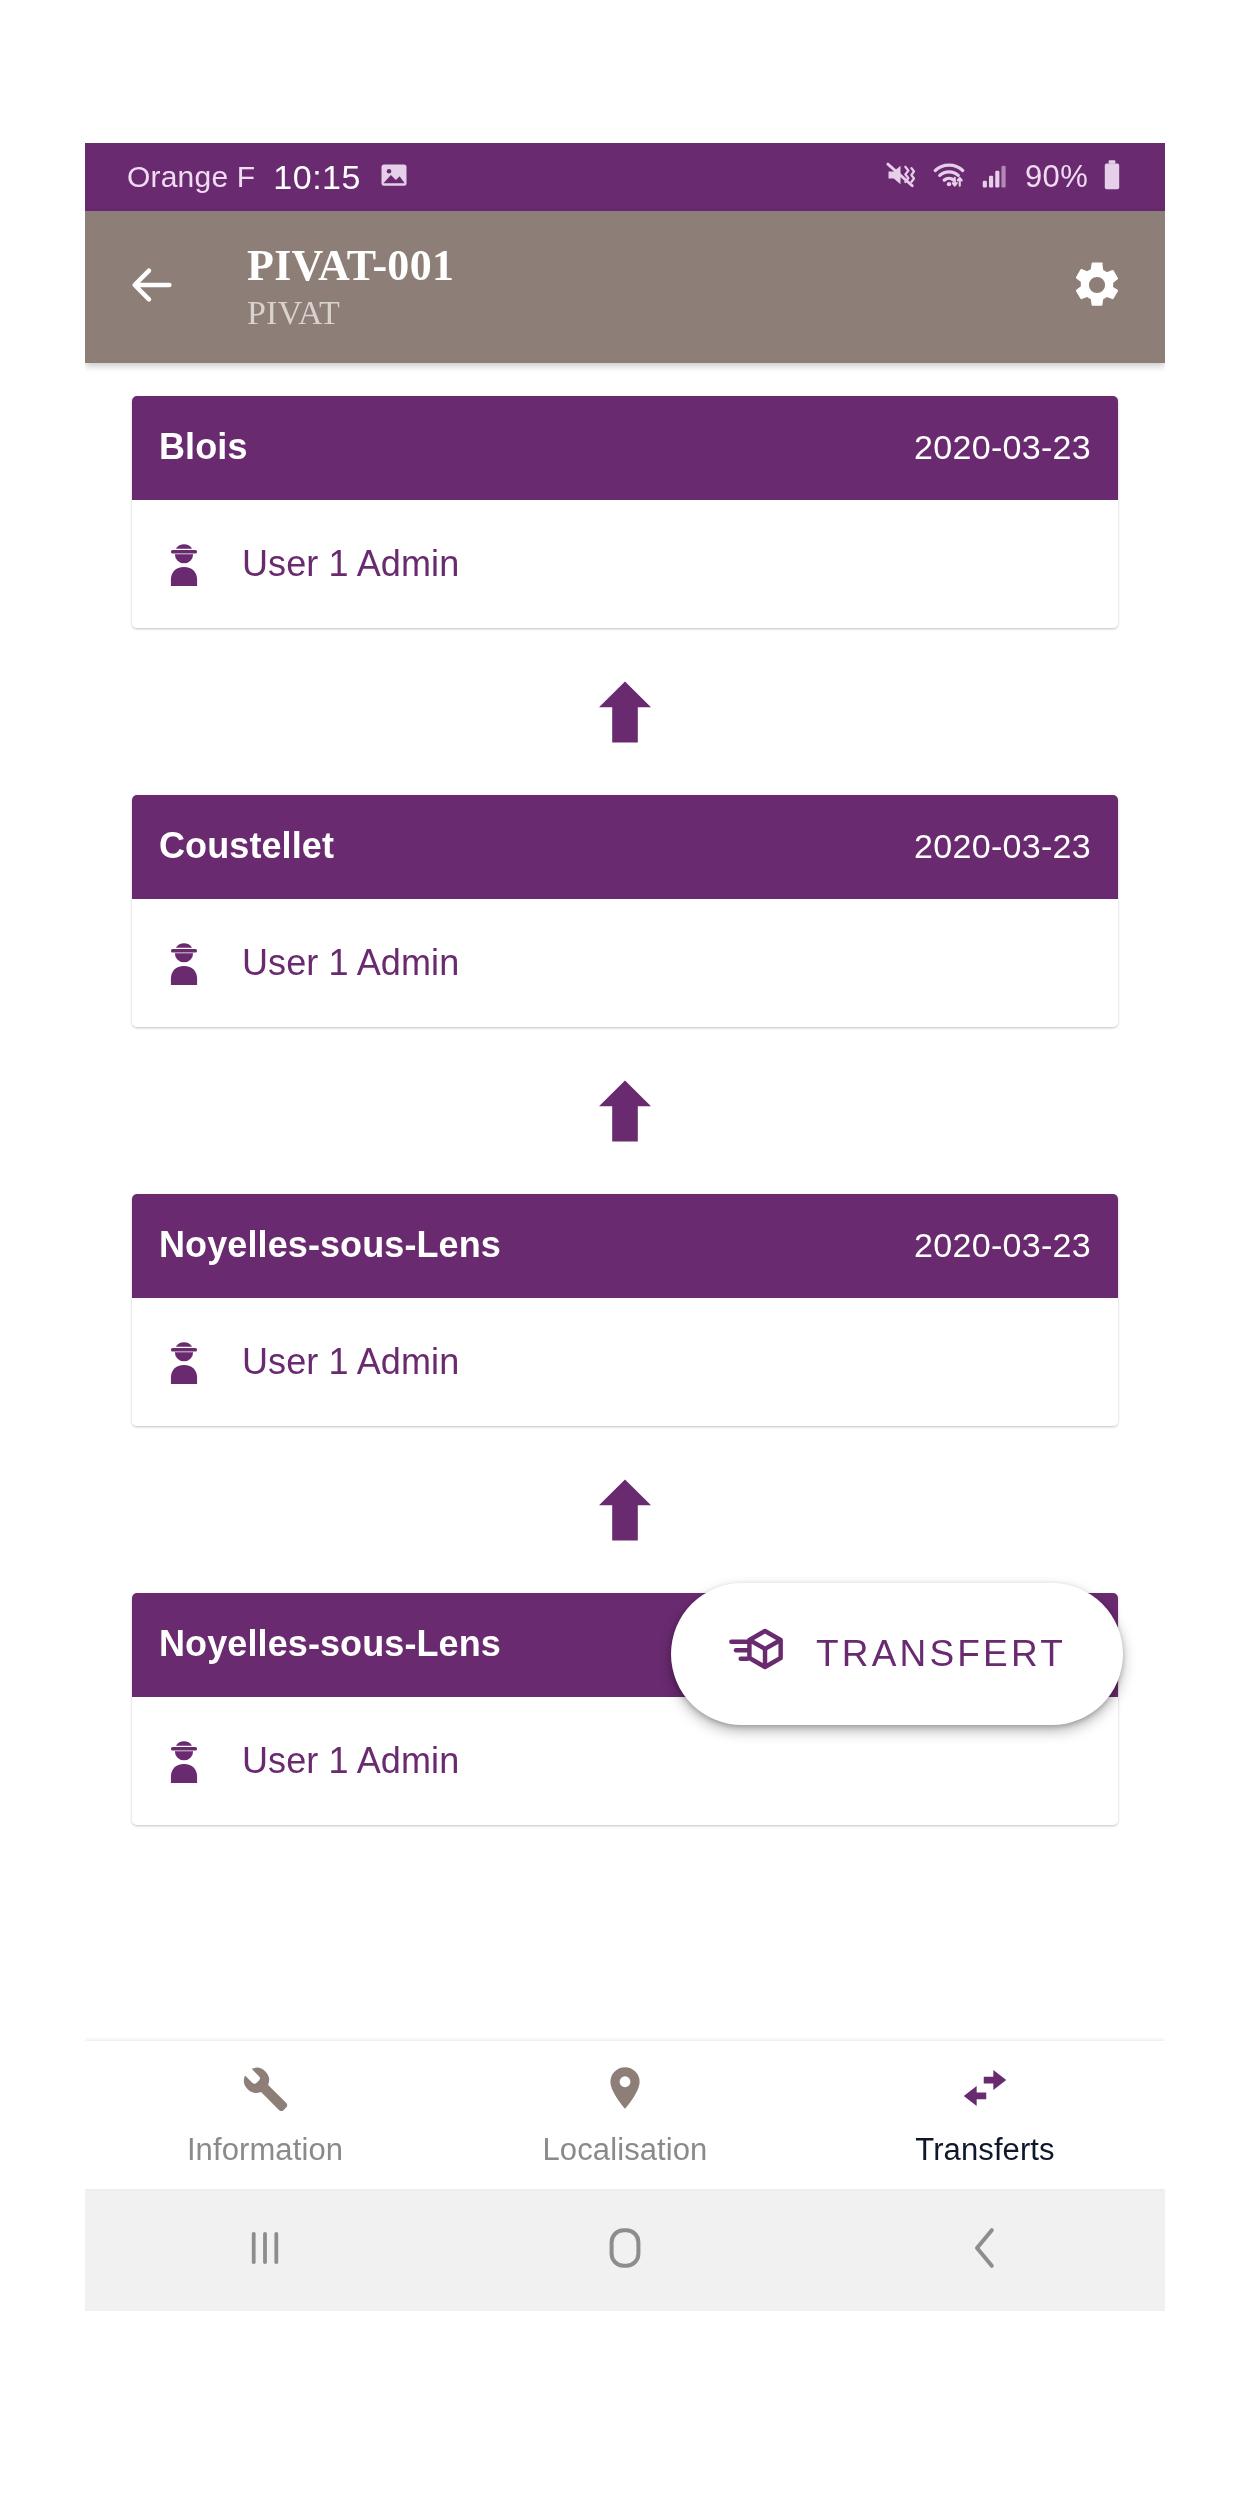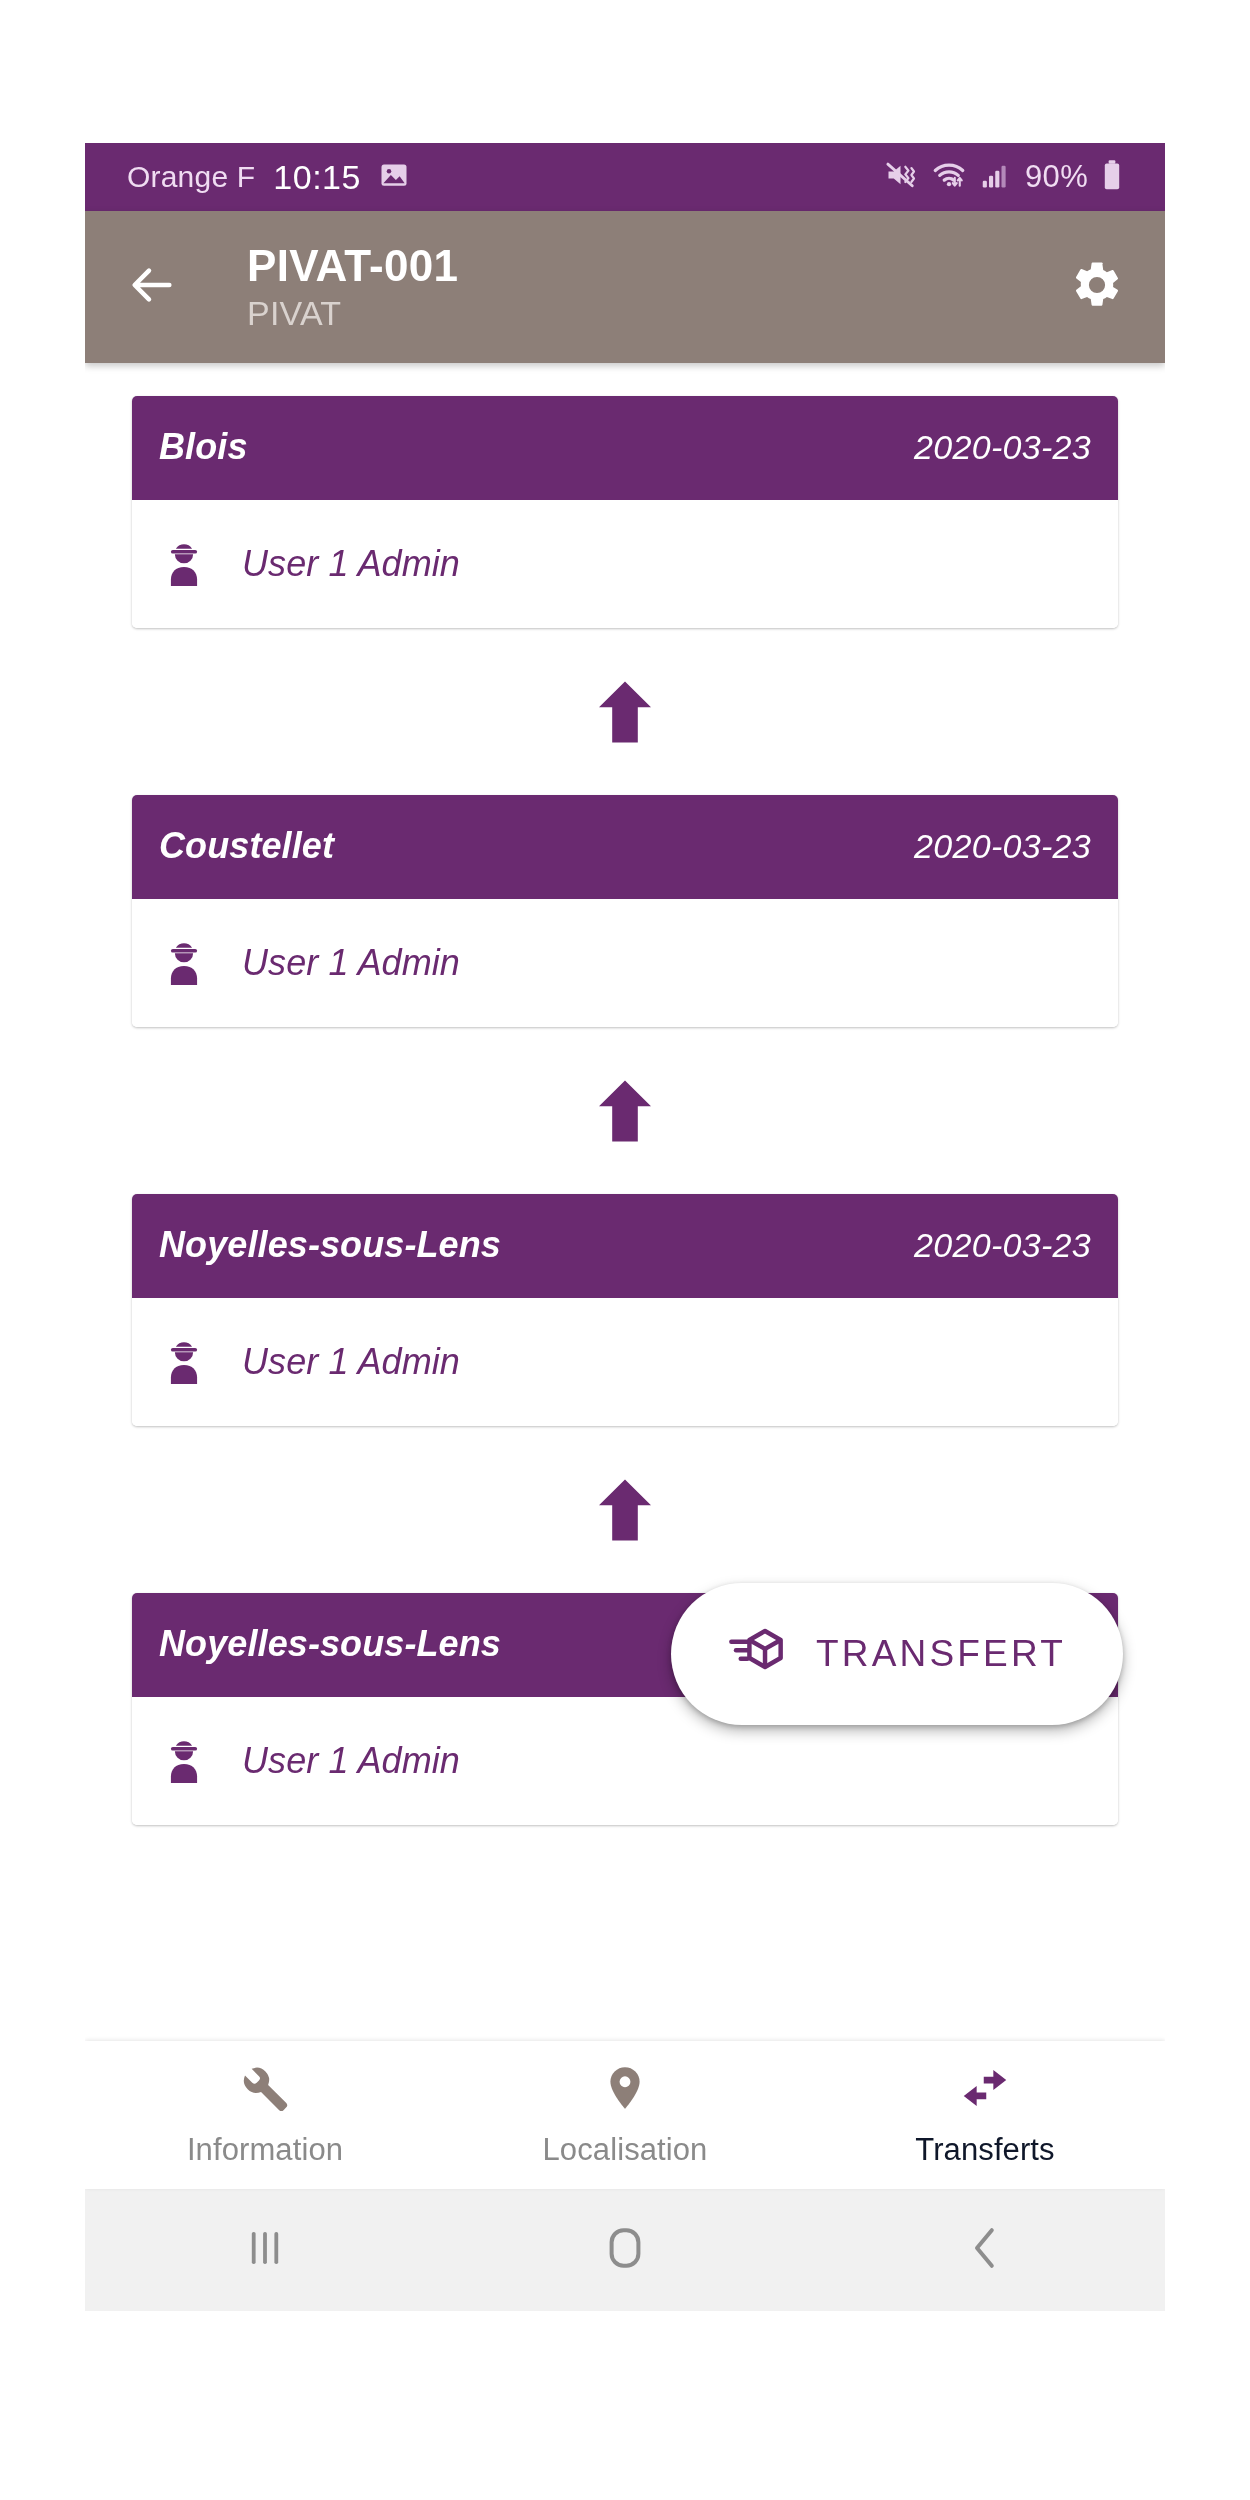--- a/index.html
+++ b/index.html
@@ -82,20 +82,21 @@
     flex: none;
   }
   .title-wrap {
     flex: 1;
     display: flex;
     flex-direction: column;
     align-items: flex-start;
     justify-content: center;
     padding-left: 58px;
     margin-top: 2px;
+    font-family: Liberation Serif, serif;
   }
   .title-main {
     font-size: 44px;
     font-weight: 700;
     color: #ffffff;
     line-height: 1.08;
     letter-spacing: .3px;
   }
   .title-sub {
     font-size: 34px;
@@ -115,21 +116,20 @@
 
   
   .scroll-area {
     position: absolute;
     left: 0;
     top: 220px;
     width: 1080px;
     height: 1678px;
     background: #ffffff;
     overflow: hidden;
-    font-style: italic;
   }
   .list-pad { padding: 33px 47px 0 47px; }
 
   
   .card {
     background: #ffffff;
     border-radius: 5px;
     box-shadow: 0 1px 3px rgba(0,0,0,.16), 0 1px 2px rgba(0,0,0,.10);
     overflow: hidden;
   }

